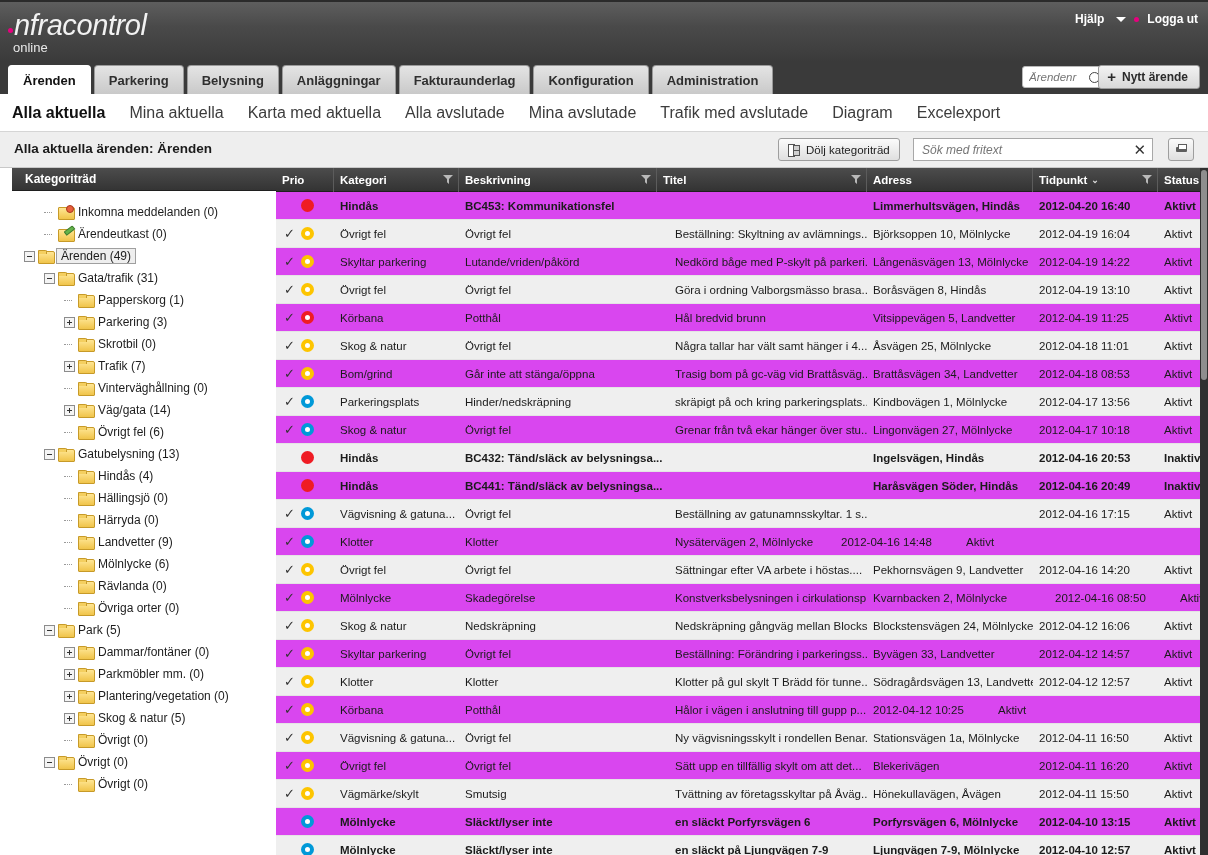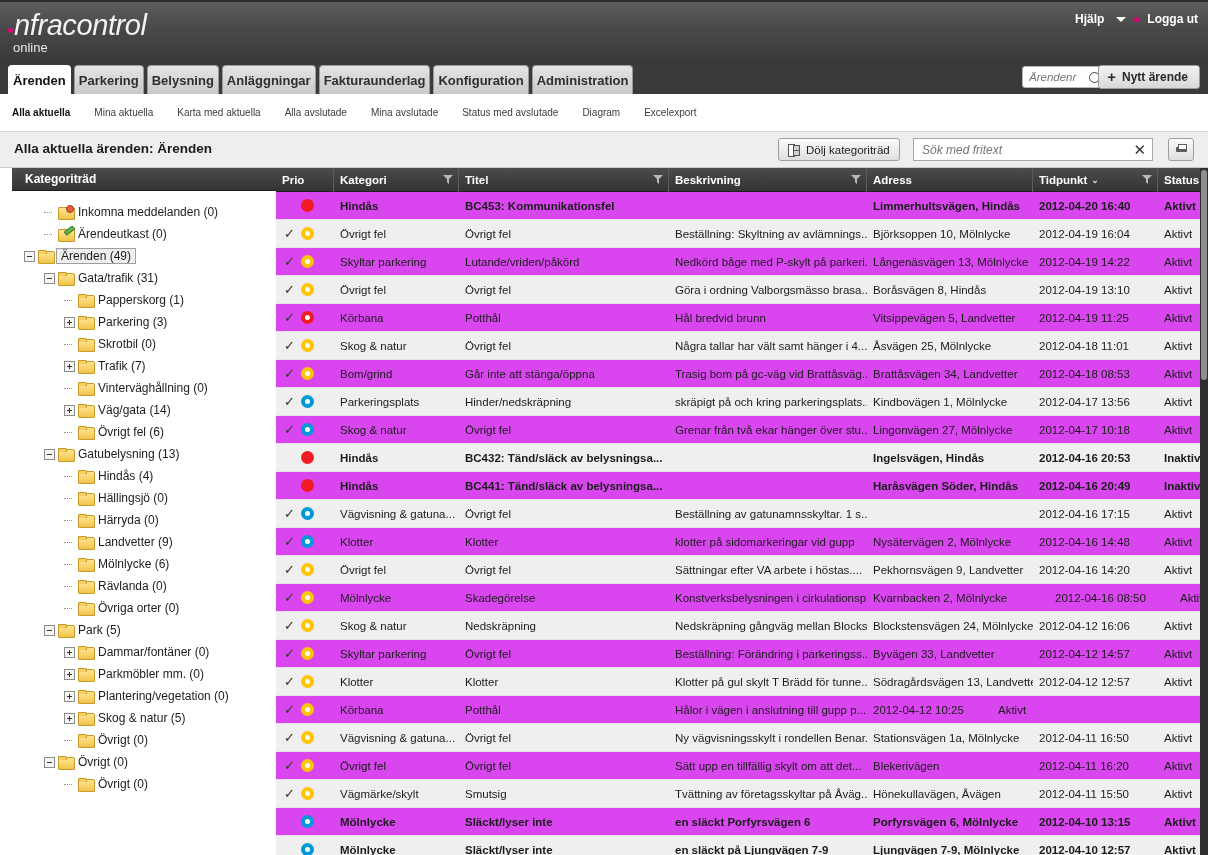--- a/index.html
+++ b/index.html
@@ -44,21 +44,21 @@
   }
   .link-btn { cursor: pointer; }
 
   
   .tabstrip {
     position: absolute; left: 0; top: 62px; width: 1208px; height: 32px;
     background: #3a3a3a;
   }
   .tabs { position: absolute; left: 8px; top: 3px; display: flex; gap: 3px; }
   .tab {
-    height: 29px; padding: 0 4px; display: flex; align-items: center;
+    height: 29px; padding: 0 14px; display: flex; align-items: center;
     font-size: 13px; font-weight: bold; color: #2f2f2f;
     background: linear-gradient(to bottom,#e4e4e4,#c9c9c9);
     border: 1px solid #9a9a9a; border-bottom: none;
     border-radius: 4px 4px 0 0; cursor: pointer; justify-content: flex-end;
   }
   .tab.active {
     background: #ffffff; color: #111; border-color: #ffffff;
   }
   .searchbox {
     position: absolute; right: 106px; top: 4px; width: 80px; height: 22px;
@@ -86,21 +86,21 @@
     font-size: 12px; font-weight: bold; color: #2a2a2a; cursor: pointer;
   }
   .plus { font-size: 15px; font-weight: bold; line-height: 12px; }
 
   
   .subnav {
     position: absolute; left: 0; top: 94px; width: 1208px; height: 38px;
     background: #ffffff; border-bottom: 1px solid #d5d5d5;
     display: flex; align-items: center; padding-left: 12px; gap: 24px;
   }
-  .subnav .item { font-size: 10px; color: #3c3c3c; cursor: pointer; white-space: nowrap; }
+  .subnav .item { font-size: 16px; color: #3c3c3c; cursor: pointer; white-space: nowrap; }
   .subnav .item.active { font-weight: bold; color: #111; }
 
   
   .crumbbar {
     position: absolute; left: 0; top: 132px; width: 1208px; height: 36px;
     background: #eeeeee; border-bottom: 1px solid #c8c8c8;
   }
   .crumbtitle {
     position: absolute; left: 14px; top: 9px; font-size: 13.5px;
     font-weight: bold; color: #1b1b1b;
@@ -307,21 +307,21 @@
       <span>Nytt ärende</span>
     </div>
   </div>
 
   <div class="subnav" id="subnav-host">
       <div class="item active">Alla aktuella</div>
       <div class="item">Mina aktuella</div>
       <div class="item">Karta med aktuella</div>
       <div class="item">Alla avslutade</div>
       <div class="item">Mina avslutade</div>
-      <div class="item">Status med avslutade</div>
+      <div class="item">Trafik med avslutade</div>
       <div class="item">Diagram</div>
       <div class="item">Excelexport</div>
     </div>
 
   <div class="crumbbar">
     <div class="crumbtitle">Alla aktuella ärenden: Ärenden</div>
 
     <div class="hidecat">
       <span class="treeico"></span>
       <span>Dölj kategoriträd</span>
@@ -507,26 +507,26 @@
 
   <div class="tablewrap">
     <div class="thead" id="thead-host">
         <div class="th" style="width: 58px; flex: 0 0 58px;">
           <span>Prio</span>
         </div>
         <div class="th" style="width: 125px; flex: 0 0 125px;">
           <span>Kategori</span>
           <span class="funnel"></span>
         </div>
+        <div class="th" style="width: 198px; flex: 0 0 198px;">
+          <span>Beskrivning</span>
+          <span class="funnel"></span>
+        </div>
         <div class="th" style="width: 210px; flex: 0 0 210px;">
           <span>Titel</span>
-          <span class="funnel"></span>
-        </div>
-        <div class="th" style="width: 198px; flex: 0 0 198px;">
-          <span>Beskrivning</span>
           <span class="funnel"></span>
         </div>
         <div class="th" style="width: 166px; flex: 0 0 166px;">
           <span>Adress</span>
         </div>
         <div class="th" style="width: 125px; flex: 0 0 125px;">
           <span>Tidpunkt</span>
           <span class="sortcar">⌄</span>
           <span class="funnel"></span>
         </div>
@@ -679,21 +679,20 @@
           <div class="td" style="flex: 0 0 125px; width: 125px;">2012-04-16 17:15</div>
           <div class="td" style="flex: 0 0 62px; width: 62px;">Aktivt</div>
         </div>
         <div class="trow-d">
           <div class="td" style="flex: 0 0 58px; width: 58px; gap: 6px; padding-left: 8px;">
             <span class="chk" style="width: 11px;">✓</span>
             <span class="dotic ring" style="color: rgb(0, 153, 216);"></span>
           </div>
           <div class="td" style="flex: 0 0 125px; width: 125px;">Klotter</div>
           <div class="td" style="flex: 0 0 210px; width: 210px;">Klotter</div>
-          <div class="td" style="flex: 0 0 198px; width: 198px;">klotter på sidomarkeringar vid gupp</div>
           <div class="td" style="flex: 0 0 166px; width: 166px;">Nysätervägen 2, Mölnlycke</div>
           <div class="td" style="flex: 0 0 125px; width: 125px;">2012-04-16 14:48</div>
           <div class="td" style="flex: 0 0 62px; width: 62px;">Aktivt</div>
         </div>
         <div class="trow-d alt">
           <div class="td" style="flex: 0 0 58px; width: 58px; gap: 6px; padding-left: 8px;">
             <span class="chk" style="width: 11px;">✓</span>
             <span class="dotic ring" style="color: rgb(253, 197, 0);"></span>
           </div>
           <div class="td" style="flex: 0 0 125px; width: 125px;">Övrigt fel</div>

